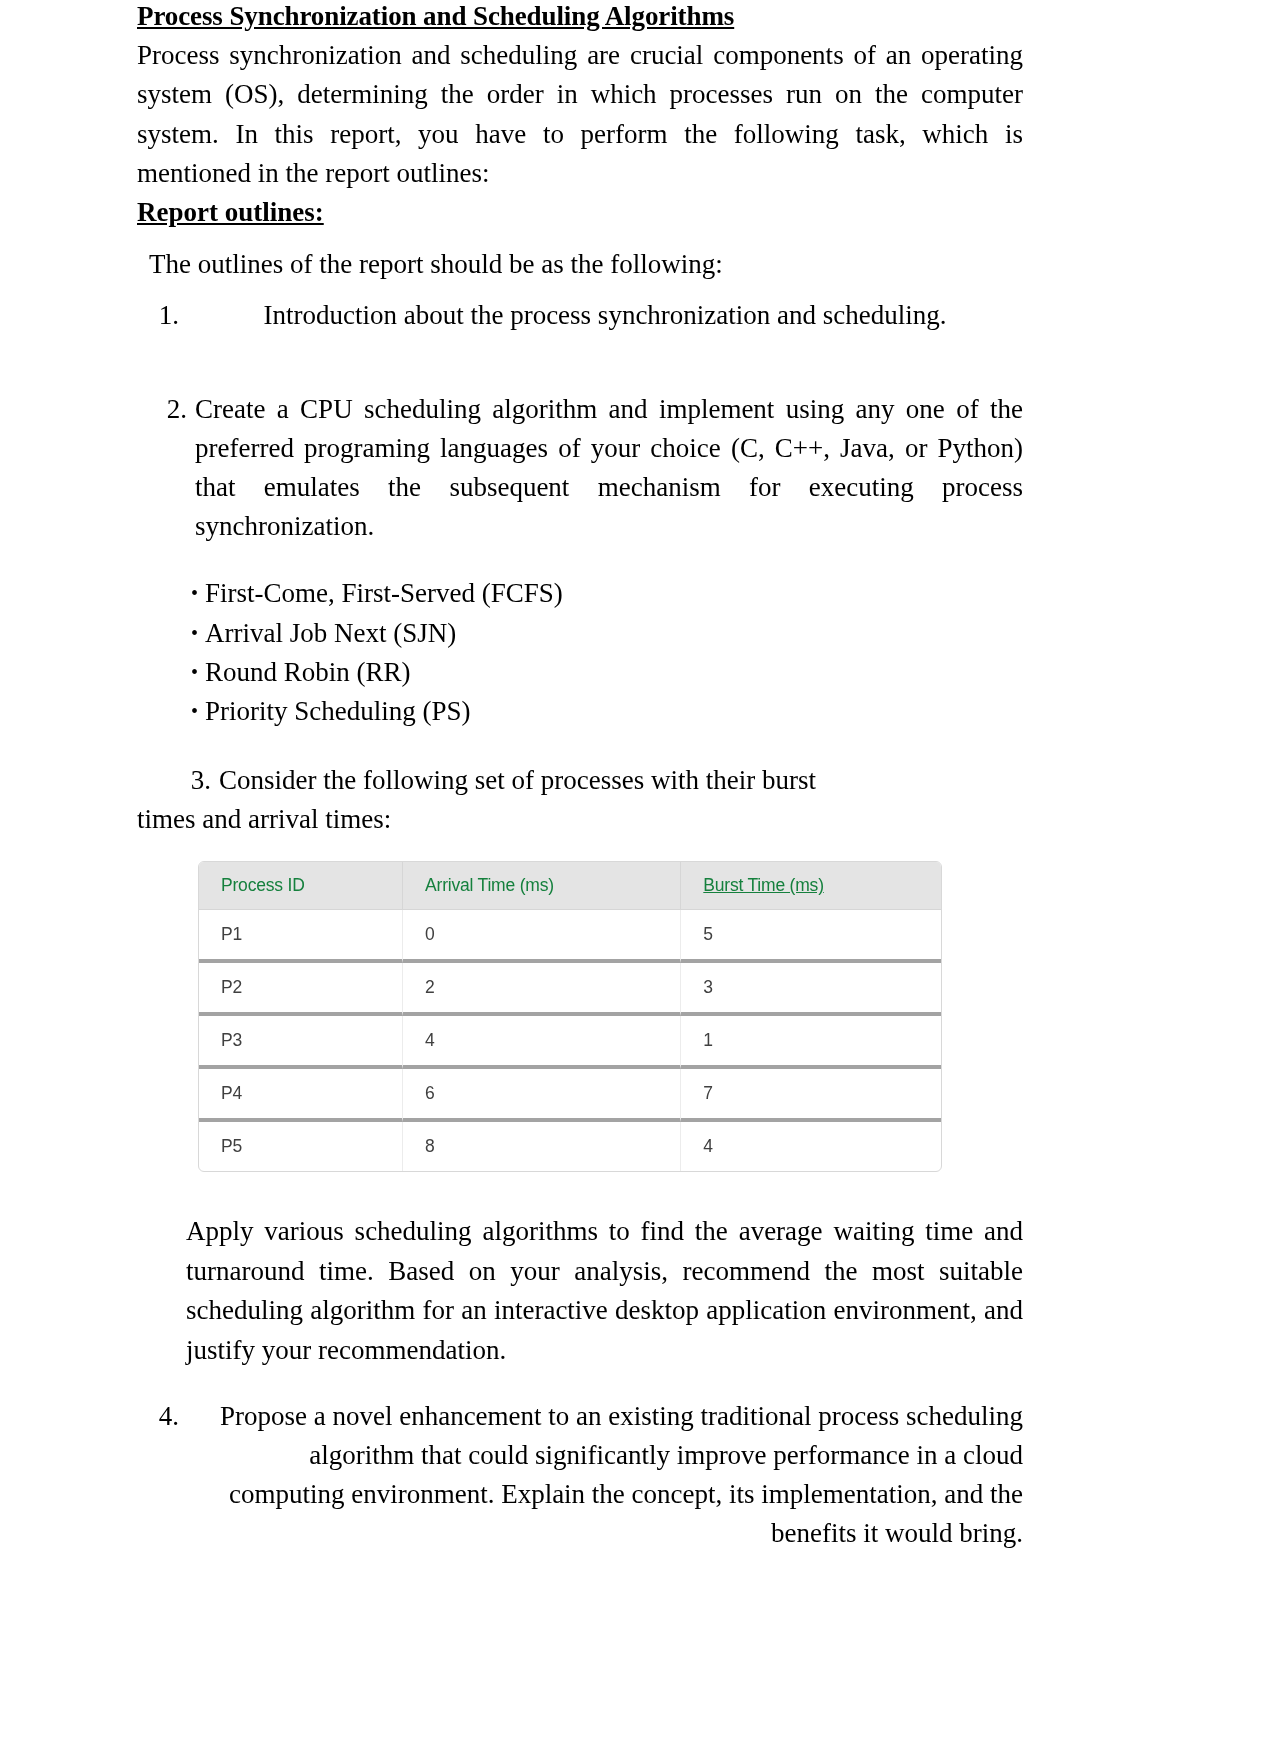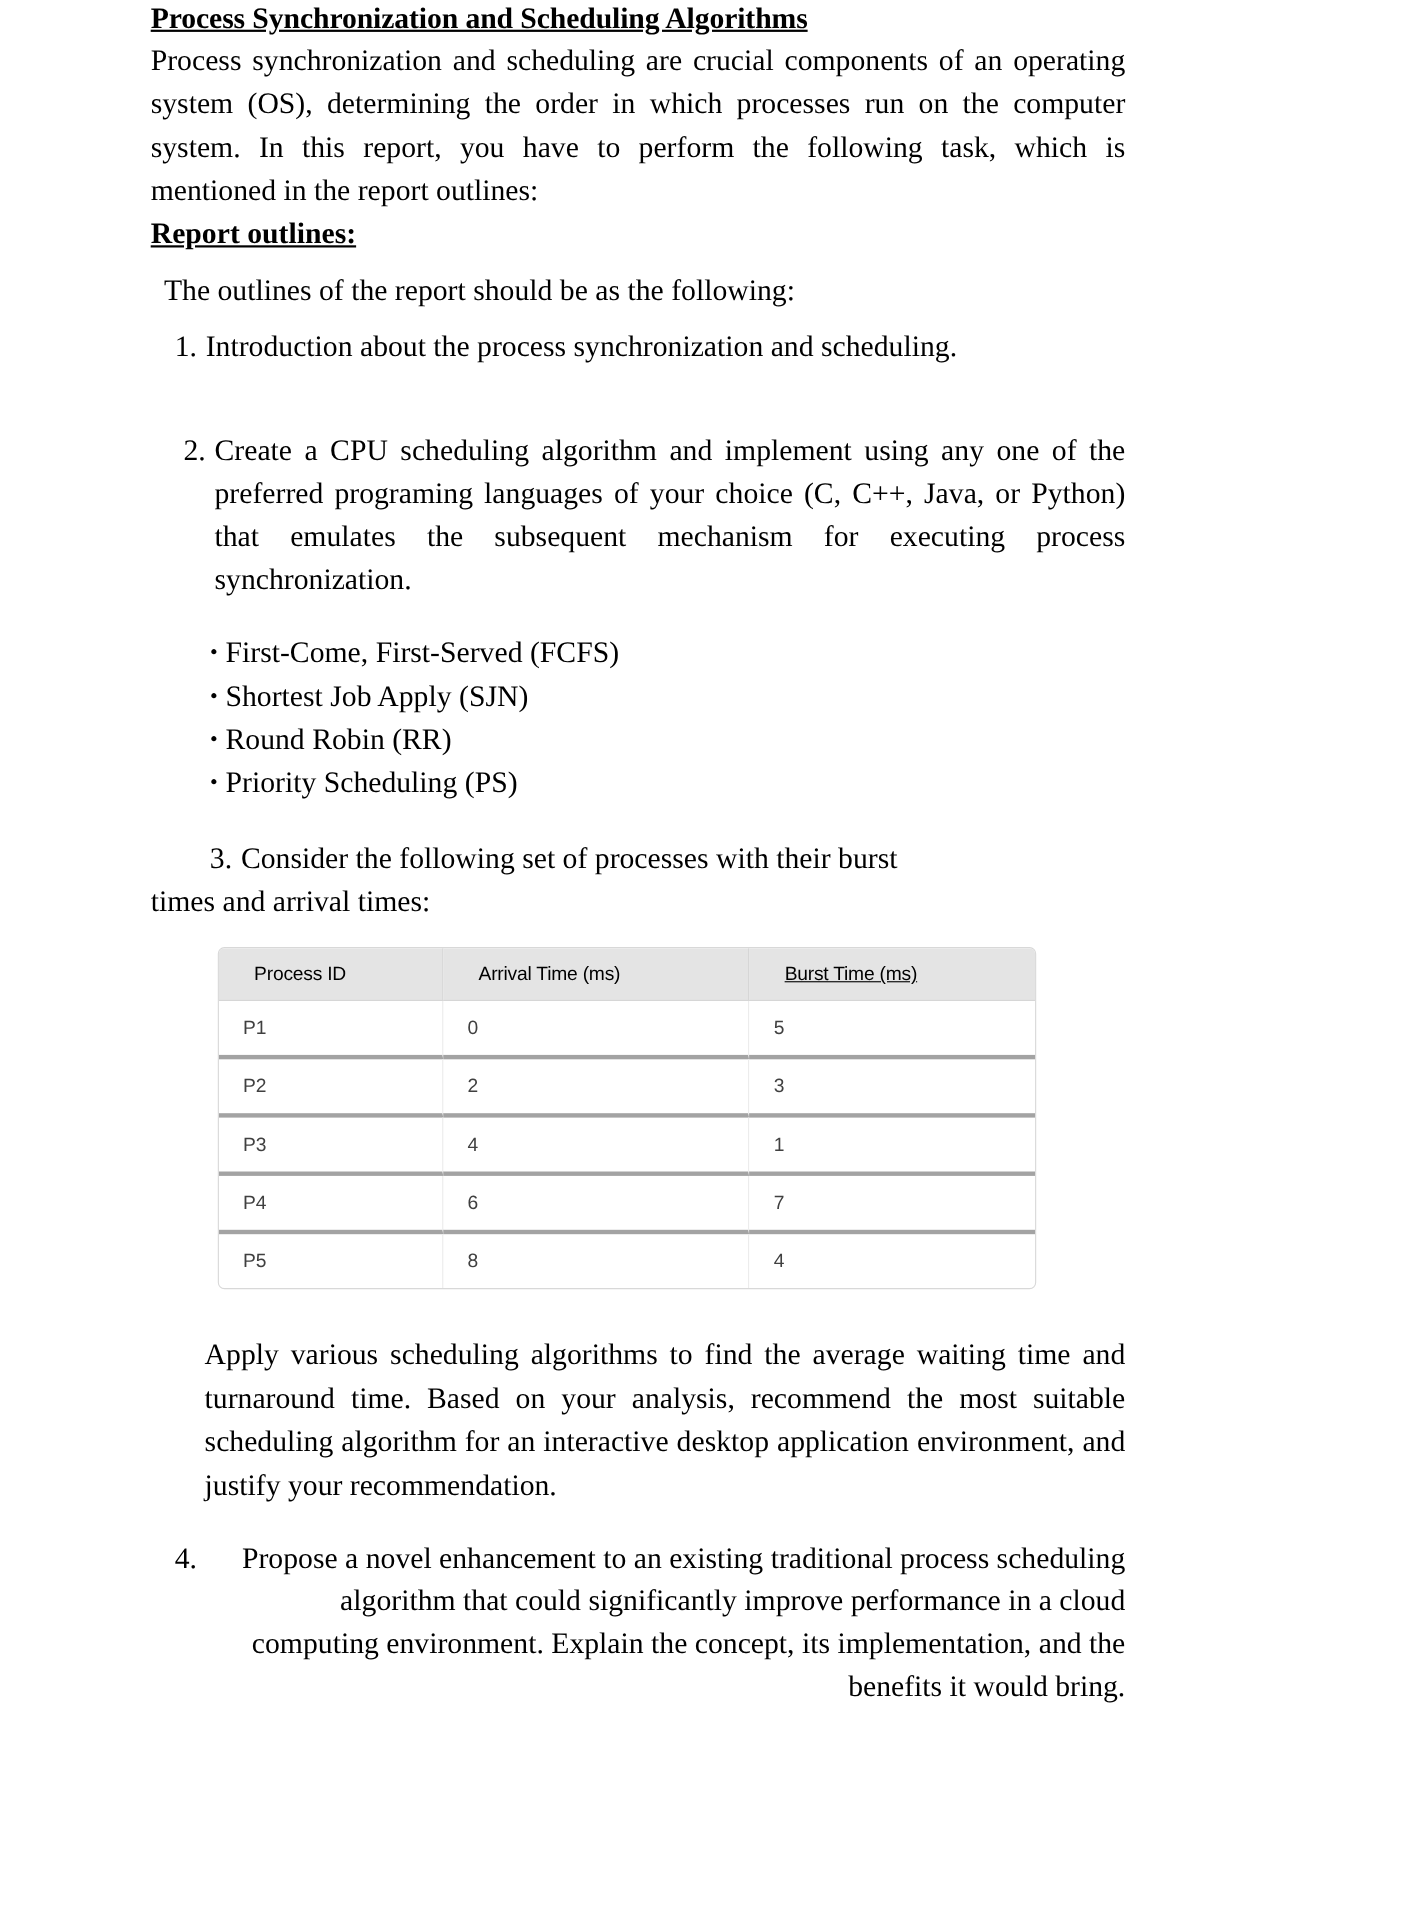--- a/index.html
+++ b/index.html
@@ -75,21 +75,21 @@
     text-align: right;
     padding-right: 8px;
     box-sizing: border-box;
   }
   .num-item .body {
     flex: 1 1 auto;
   }
 
   .item1 { margin-top: 0px; }
   .item1 .marker { width: 50px; flex: 0 0 50px; }
-  .item1 .body { text-align: left; }
+  .item1 .body { text-align: center; }
 
   .item2 { margin-top: 55px; }
   .item2 .marker { width: 58px; flex: 0 0 58px; }
   .item2 .body { text-align: justify; text-justify: inter-word; }
 
   .item3 { margin-top: 30px; }
   .item3 .marker { width: 82px; flex: 0 0 82px; }
   .item3 .body { text-align: justify; text-justify: inter-word; }
 
   .item4 { margin-top: 8px; }
@@ -138,24 +138,24 @@
     font-size: 17px;
     color: #404040;
     background: #ffffff;
     border: 1px solid #d8d8d8;
     border-radius: 6px;
     overflow: hidden;
     box-shadow: 0 0 0 0 transparent;
   }
   table.proc-table thead th {
     background: #e4e4e4;
-    color: #000000;
+    color: #15803d;
     font-weight: normal;
     text-align: left;
-    padding: 13px 0 13px 32px;
+    padding: 13px 0 13px 22px;
     border-right: 1px solid #d6d6d6;
     border-bottom: 1px solid #d6d6d6;
     font-size: 17.5px;
     letter-spacing: -0.2px;
   }
   table.proc-table thead th:last-child { border-right: none; text-decoration: underline; }
   table.proc-table tbody td {
     padding: 14px 0 14px 22px;
     border-right: 1px solid #ececec;
     border-bottom: 4px solid #a3a3a3;
@@ -201,21 +201,21 @@
     <span class="body">Create a CPU scheduling algorithm and implement using any one of the preferred programing languages of your choice (C, C++, Java, or Python) that emulates the subsequent mechanism for executing process synchronization.</span>
   </div>
 
   <ul class="bullet-list">
     <li>
       <span class="dot">•</span>
       <span>First-Come, First-Served (FCFS)</span>
     </li>
     <li>
       <span class="dot">•</span>
-      <span>Shortest Job Apply (SJN)</span>
+      <span>Arrival Job Next (SJN)</span>
     </li>
     <li>
       <span class="dot">•</span>
       <span>Round Robin (RR)</span>
     </li>
     <li>
       <span class="dot">•</span>
       <span>Priority Scheduling (PS)</span>
     </li>
   </ul>

